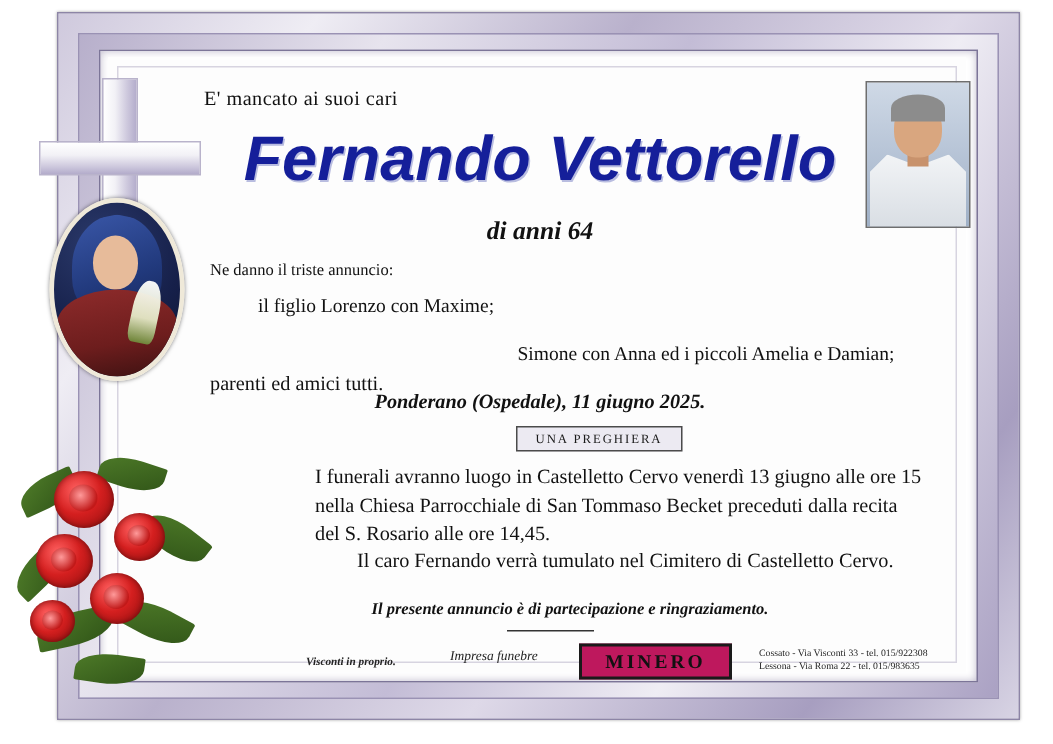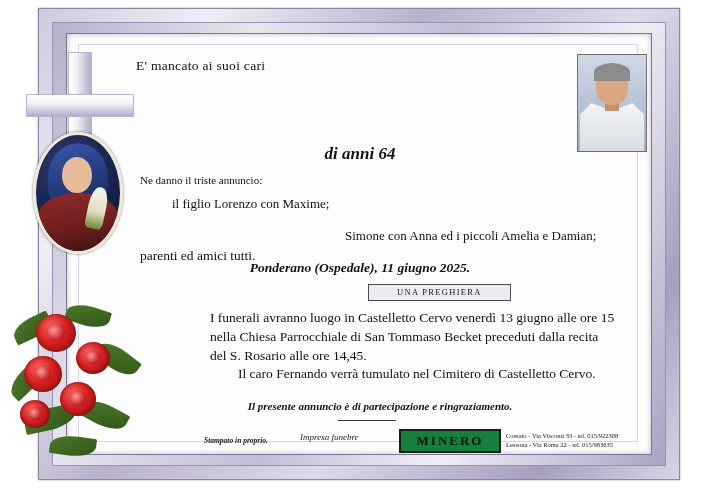--- a/index.html
+++ b/index.html
@@ -274,22 +274,22 @@
     left: 200px; top: 260px;
     width: 320px;
     text-align: center;
     font-size: 13.5px;
     font-weight: bold;
     font-style: italic;
   }
 
   .prayer-box {
     position: absolute;
-    left: 368px; top: 284px;
-    padding: 2px 28px 3px;
+    left: 344px; top: 284px;
+    padding: 2px 12px 3px;
     border: 1px solid #4b4b4b;
     background: #eceaf2;
     font-size: 8.5px;
     letter-spacing: 1.3px;
     color: #1a1a1a;
     font-family: "Liberation Serif", serif;
   }
 
   .funeral {
     left: 210px; top: 308px;
@@ -328,24 +328,24 @@
     color: #222;
   }
   .foot-agency {
     left: 300px; top: 432px;
     font-size: 9px;
     font-style: italic;
     color: #222;
   }
   .foot-logo {
     position: absolute;
-    left: 399px; top: 429px;
+    left: 386px; top: 429px;
     width: 98px;
     height: 20px;
-    background: #15803d;
+    background: #be185d;
     border: 2px solid #1a1a1a;
     display: flex;
     align-items: center;
     justify-content: center;
     font-family: "Liberation Serif", serif;
     font-weight: bold;
     font-size: 13px;
     letter-spacing: 2px;
     color: #111;
     text-align: center;
@@ -398,38 +398,39 @@
   </div>
 
   <div class="photo">
     <div class="shirt"></div>
     <div class="neck"></div>
     <div class="head"></div>
     <div class="hair"></div>
   </div>
 
   <div class="t intro">E' mancato ai suoi cari</div>
+  <div class="t name">Fernando Vettorello</div>
   <div class="t age">di anni 64</div>
   <div class="t line-announce">Ne danno il triste annuncio:</div>
   <div class="t child">il figlio Lorenzo con Maxime;</div>
   <div class="t sister2">Simone con Anna ed i piccoli Amelia e Damian;</div>
   <div class="t relatives">parenti ed amici tutti.</div>
   <div class="t place-date">Ponderano (Ospedale), 11 giugno 2025.</div>
 
   <div class="prayer-box">UNA PREGHIERA</div>
 
   <div class="t funeral">
     <span class="l2">I funerali avranno luogo in Castelletto Cervo venerdì 13 giugno alle ore 15</span>
     <span class="l2">nella Chiesa Parrocchiale di San Tommaso Becket preceduti dalla recita</span>
     <span class="l2">del S. Rosario alle ore 14,45.</span>
   </div>
 
   <div class="t burial">Il caro Fernando verrà tumulato nel Cimitero di Castelletto Cervo.</div>
   <div class="t thanks">Il presente annuncio è di partecipazione e ringraziamento.</div>
   <div class="hr-small"></div>
 
-  <div class="t foot-left">Stampato in proprio.</div>
+  <div class="t foot-left">Visconti in proprio.</div>
   <div class="t foot-agency">Impresa funebre</div>
   <div class="foot-logo">MINERO</div>
   <div class="t foot-contacts">Cossato - Via Visconti 33 - tel. 015/922308
 Lessona - Via Roma 22 - tel. 015/983635</div>
 
 </div>
 
 </body></html>

